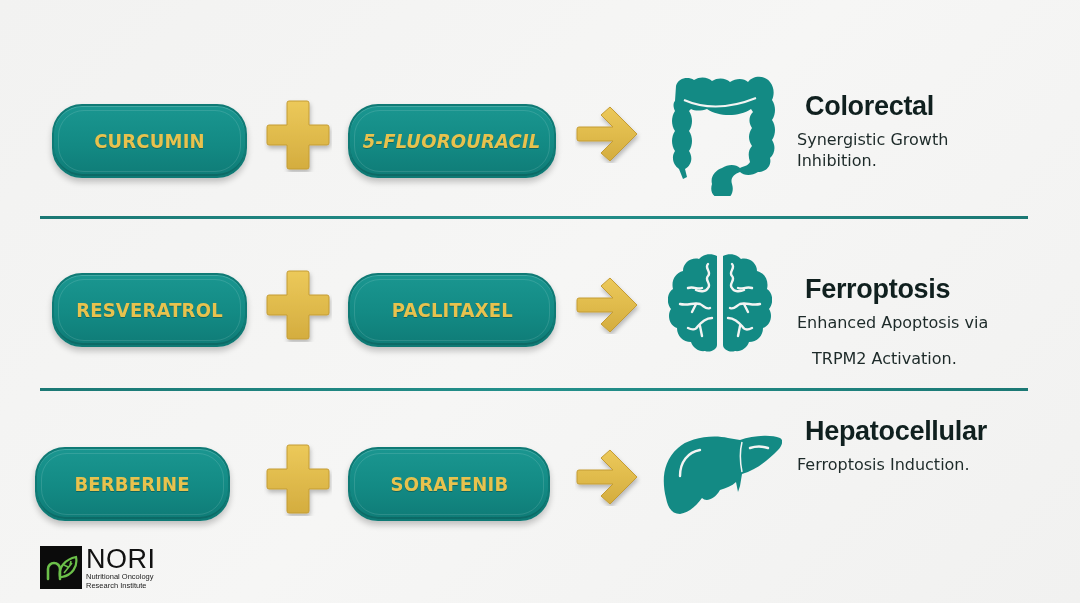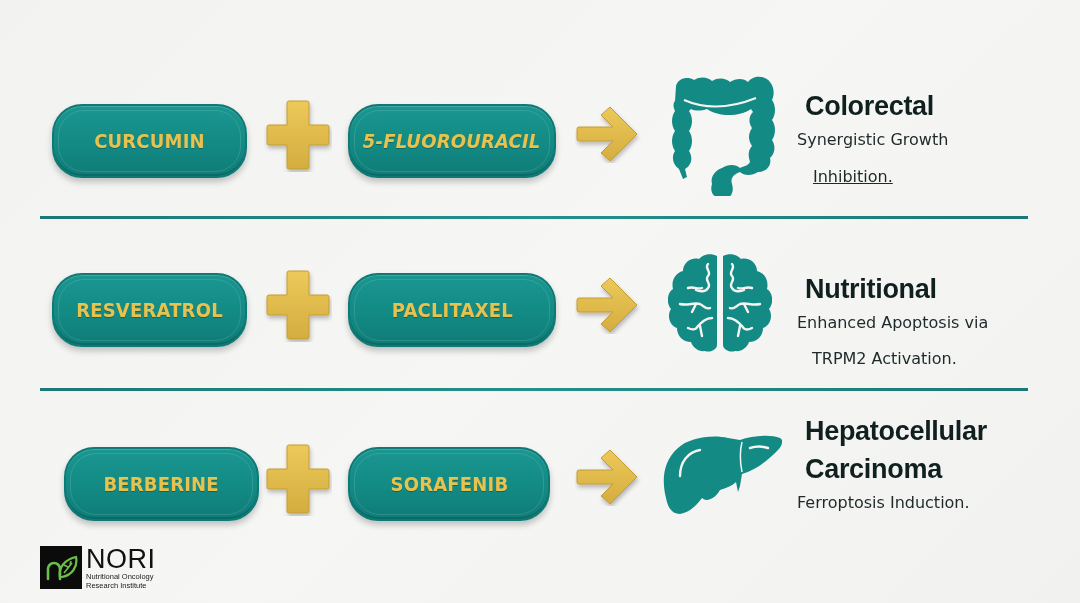--- a/index.html
+++ b/index.html
@@ -76,21 +76,21 @@
 </svg>
 <svg class="organ" style="left:666px;top:72px;width:110px;height:124px;" viewBox="0 0 110 124">
   <g fill="#138a84">
     <path d="M10 14 c2 -8 12 -10 18 -6 c6 -4 14 -3 18 1 c6 -4 14 -3 18 1 c6 -4 14 -4 18 0 c4 -6 16 -8 22 0 c5 6 4 14 2 18 c4 6 4 14 0 20 c4 6 4 14 0 20 c4 6 3 14 -2 18 c2 8 -4 14 -12 14 c-6 4 -14 4 -18 0 c-6 2 -10 6 -8 12 c2 6 0 12 -4 14 l-2 12 l-6 0 l-2 -12 c-6 -2 -8 -8 -6 -14 c-2 -8 4 -14 10 -16 c6 -4 14 -4 18 0 c4 -2 8 -2 10 -6 c-2 -6 -2 -12 2 -16 c-4 -6 -4 -12 0 -18 c-4 -6 -3 -12 1 -16 l-2 -3 c-6 4 -14 6 -22 6 c-8 0 -16 -2 -22 -6 c-6 2 -12 2 -16 0 l-2 2 c4 6 4 14 0 20 c4 6 4 14 0 20 c4 6 3 14 -4 18 l2 8 l-4 2 l-4 -10 c-6 -4 -8 -12 -4 -18 c-4 -6 -4 -14 0 -20 c-4 -6 -4 -14 0 -20 c-2 -4 -2 -8 0 -10z"></path>
   </g>
   <path d="M18 28 q32 14 72 -2" stroke="#f4f4f3" stroke-width="2" fill="none"></path>
 </svg>
 <div class="txt" style="top:83px;">
   <p class="title">Colorectal</p>
   <p class="sub" style="margin-top:2px;">Synergistic Growth</p>
-  <p class="sub" style="margin:16px;text-decoration:underline;">Inhibition.</p>
+  <p class="sub" style="margin:0;">Inhibition.</p>
 </div>
 
 <div class="divider" style="top:216px;"></div>
 
 <div class="pill" style="left:52px;top:273px;width:195px;">
   <span>RESVERATROL</span>
 </div>
 <svg class="plus" style="left:264px;top:268px;" viewBox="0 0 68 74">
   <path filter="url(#sh)" fill="url(#gold)" stroke="#c49c34" stroke-width="1" d="M25 3 h18 a2 2 0 0 1 2 2 v22 h18 a2 2 0 0 1 2 2 v16 a2 2 0 0 1 -2 2 h-18 v22 a2 2 0 0 1 -2 2 h-18 a2 2 0 0 1 -2 -2 v-22 h-18 a2 2 0 0 1 -2 -2 v-16 a2 2 0 0 1 2 -2 h18 v-22 a2 2 0 0 1 2 -2z"></path>
 </svg>
@@ -114,48 +114,47 @@
     <path d="M32 74 l2 10"></path>
     <path d="M64 12 c4 4 -4 8 0 12 c4 4 -4 8 0 12 c2 4 8 4 12 2"></path>
     <path d="M84 36 c-6 -2 -10 2 -14 0"></path>
     <path d="M92 52 c-8 2 -14 -2 -20 0 c-4 2 -6 6 -10 4"></path>
     <path d="M76 52 l4 8"></path>
     <path d="M60 66 c6 0 10 4 14 8 c2 4 6 4 10 2"></path>
     <path d="M72 74 l-2 10"></path>
   </g>
 </svg>
 <div class="txt" style="top:266px;">
-  <p class="title">Nutritional</p>
+  <p class="title">Ferroptosis</p>
   <p class="sub" style="margin-top:4px;">Enhanced Apoptosis via</p>
   <p class="sub" style="margin:15px;">TRPM2 Activation.</p>
 </div>
 
 <div class="divider" style="top:388px;"></div>
 
-<div class="pill" style="left:64px;top:447px;width:195px;">
+<div class="pill" style="left:35px;top:447px;width:195px;">
   <span>BERBERINE</span>
 </div>
 <svg class="plus" style="left:264px;top:442px;" viewBox="0 0 68 74">
   <path filter="url(#sh)" fill="url(#gold)" stroke="#c49c34" stroke-width="1" d="M25 3 h18 a2 2 0 0 1 2 2 v22 h18 a2 2 0 0 1 2 2 v16 a2 2 0 0 1 -2 2 h-18 v22 a2 2 0 0 1 -2 2 h-18 a2 2 0 0 1 -2 -2 v-22 h-18 a2 2 0 0 1 -2 -2 v-16 a2 2 0 0 1 2 -2 h18 v-22 a2 2 0 0 1 2 -2z"></path>
 </svg>
 <div class="pill" style="left:348px;top:447px;width:202px;">
   <span>SORAFENIB</span>
 </div>
 <svg class="arrow" style="left:575px;top:448px;" viewBox="0 0 68 58">
   <path filter="url(#sh)" fill="url(#gold)" stroke="#c49c34" stroke-width="1" d="M4 22 h34 l-12 -12 l9 -8 l27 27 l-27 27 l-9 -8 l12 -12 h-34 a2 2 0 0 1 -2 -2 v-10 a2 2 0 0 1 2 -2z"></path>
 </svg>
 <svg class="organ" style="left:658px;top:434px;width:124px;height:86px;" viewBox="0 0 124 86">
   <path fill="#138a84" d="M20 14 c10 -10 34 -14 50 -10 l12 2 c12 -4 30 -6 40 -2 c4 2 2 8 -2 12 c-10 10 -22 20 -36 24 l-2 12 l-2 6 l-2 -10 c-4 4 -10 6 -16 8 c-6 10 -14 12 -18 8 c-6 8 -12 14 -22 16 c-8 0 -12 -6 -14 -16 c-4 -16 -4 -36 12 -50z"></path>
   <path d="M84 8 c-2 8 -2 20 0 30" stroke="#f4f4f3" stroke-width="1.5" fill="none"></path>
   <path d="M22 42 c0 -14 8 -24 20 -26" stroke="#f4f4f3" stroke-width="2.4" fill="none" stroke-linecap="round"></path>
   <path d="M92 14 c6 -2 12 -2 18 0" stroke="#f4f4f3" stroke-width="2.4" fill="none" stroke-linecap="round"></path>
 </svg>
 <div class="txt" style="top:408px;">
   <p class="title">Hepatocellular</p>
-  <p class="title">Carcinoma</p>
   <p class="sub" style="margin-top:5px;">Ferroptosis Induction.</p>
 </div>
 
 <div class="logo">
   <div class="logo-box">
     <svg width="34" height="30" viewBox="0 0 34 30">
       <path d="M4 26 v-10 a6 6 0 0 1 12 0 v10" stroke="#6cc04a" stroke-width="2.6" fill="none" stroke-linecap="round"></path>
       <path d="M16 24 c-2 -10 6 -18 16 -20 c2 10 -4 18 -14 20z" stroke="#6cc04a" stroke-width="2.2" fill="none"></path>
       <path d="M20 20 l8 -10 M24 14 l-4 -2 M26 12 l1 -4" stroke="#6cc04a" stroke-width="1.6" fill="none"></path>
     </svg>

